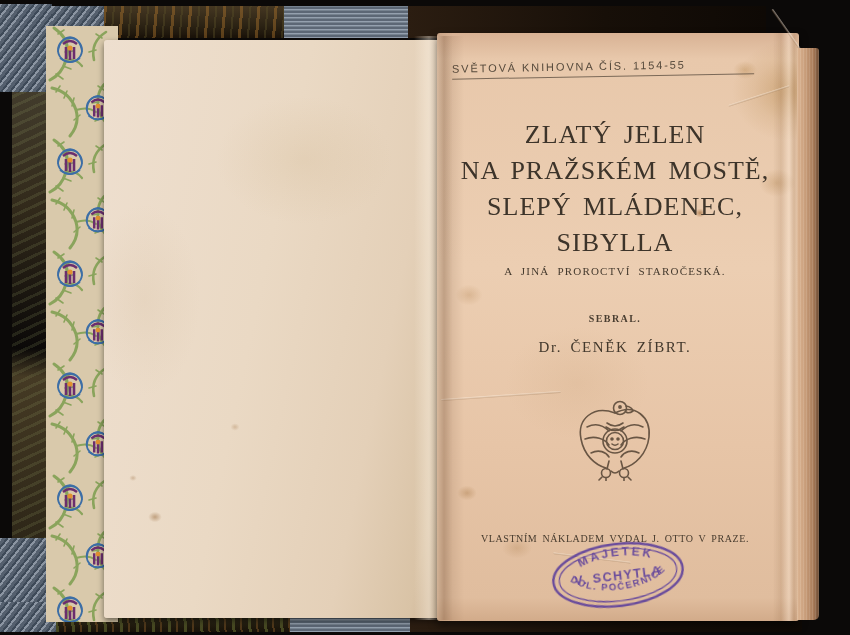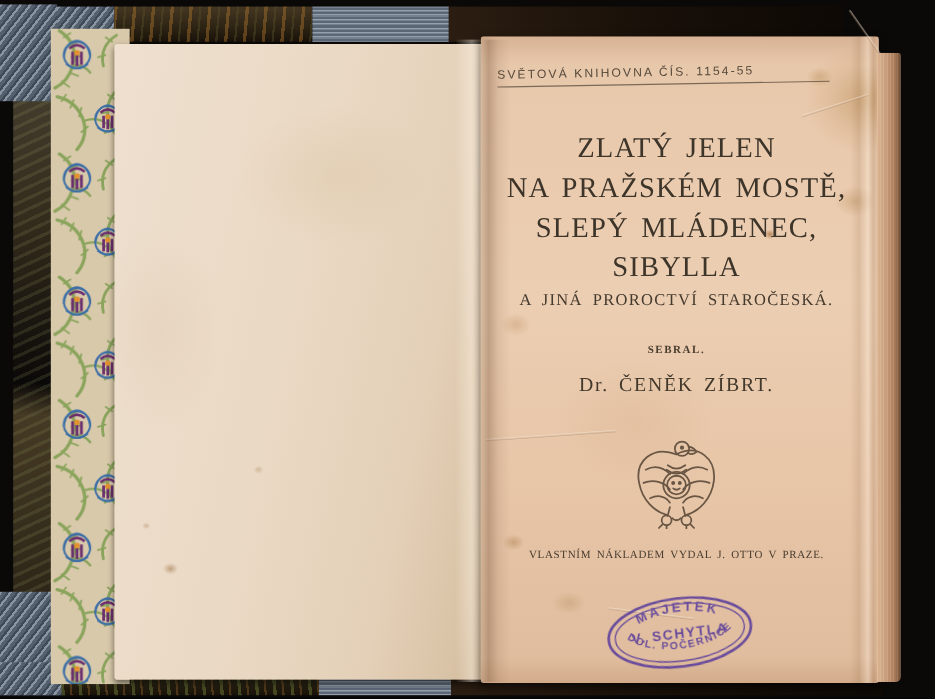--- a/index.html
+++ b/index.html
@@ -76,26 +76,26 @@
       repeating-linear-gradient(90deg, rgba(255,250,240,.12) 0 1px, transparent 1px 3px),
       linear-gradient(90deg,#dcb593,#c79c79 40%,#a87a58 75%,#6b4a33 100%);}
 
   
   .tp-content{left:0;top:0;width:356px;height:588px;text-align:center;color:#43372b;}
   .series{left:15px;top:27px;width:302px;padding-bottom:4px;white-space:nowrap;text-align:left;
     font-family:"Liberation Sans", sans-serif;font-size:11px;letter-spacing:1.9px;color:#564a3c;
     border-bottom:1.5px solid rgba(80,68,55,.72);transform:rotate(-1deg);}
   .title-block{left:0;top:84px;width:100%;font-size:26px;line-height:36px;letter-spacing:1px;word-spacing:4px;color:#3d342a;}
   .title-block div{position:static;text-align:center;}
-  .subtitle{left:0;top:232px;width:100%;font-size:15px;letter-spacing:1.2px;word-spacing:4px;color:#453a2e;}
+  .subtitle{left:0;top:232px;width:100%;font-size:11px;letter-spacing:1.2px;word-spacing:4px;color:#453a2e;}
   .sebral{left:0;top:280px;width:100%;font-size:10px;font-weight:bold;letter-spacing:1.4px;color:#4a3e31;}
-  .author{left:0;top:306px;width:100%;font-size:18px;letter-spacing:1.6px;word-spacing:3px;color:#42382c;}
+  .author{left:0;top:306px;width:100%;font-size:15px;letter-spacing:1.6px;word-spacing:3px;color:#42382c;}
   .emblem{left:136px;top:364px;width:84px;height:84px;opacity:.82;}
   .emblem svg{position:static;display:block;}
-  .imprint{left:0;top:466px;width:100%;font-size:10px;letter-spacing:.6px;word-spacing:2px;color:#473b2e;}
+  .imprint{left:0;top:500px;width:100%;font-size:10px;letter-spacing:.6px;word-spacing:2px;color:#473b2e;}
 
   .stamp{left:113px;top:508px;width:136px;height:68px;transform:rotate(-7deg);opacity:.88;filter:blur(.2px);}
   .stamp svg{position:static;display:block;}
   .stamp text{font-family:"Liberation Sans", sans-serif;fill:#5a3d9c;}
 </style>
 </head>
 <body>
 
 <div class="photo">
 

